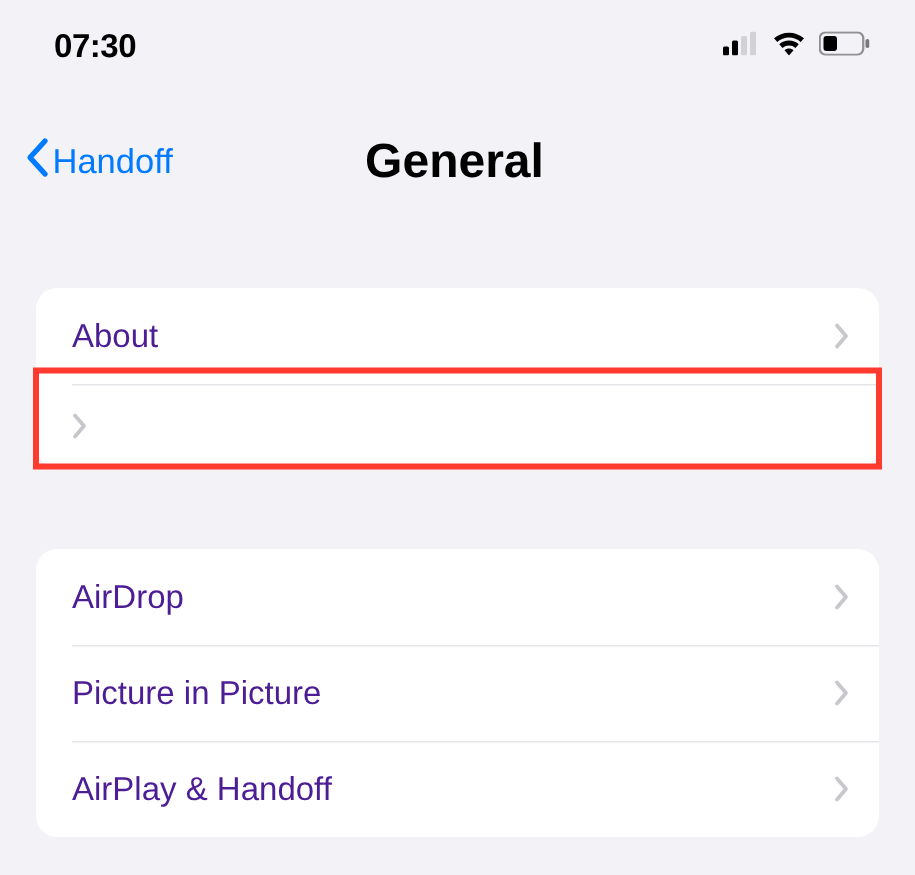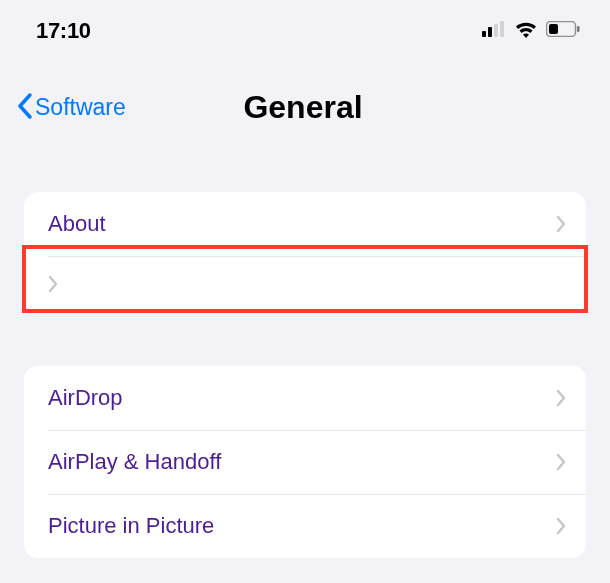--- a/index.html
+++ b/index.html
@@ -97,21 +97,21 @@
       position: absolute;
       border: 4px solid #ff3b30;
       pointer-events: none;
       z-index: 10;
     }
   </style>
 </head>
 <body>
 
 <div class="status-bar">
-  <div class="status-time">17:10</div>
+  <div class="status-time">07:30</div>
   <div class="status-icons">
     <span>
       <svg width="24" height="16" viewBox="0 0 24 16">
         <rect x="0" y="10" width="4" height="6" rx="1" fill="#000"></rect>
         <rect x="6" y="6" width="4" height="10" rx="1" fill="#000"></rect>
         <rect x="12" y="3" width="4" height="13" rx="1" fill="#d1d1d6"></rect>
         <rect x="18" y="0" width="4" height="16" rx="1" fill="#d1d1d6"></rect>
       </svg>
     </span>
     <span>
@@ -131,21 +131,21 @@
   </div>
 </div>
 
 <div class="nav-bar">
   <div class="back-button">
     <span class="back-chevron">
       <svg width="17" height="28" viewBox="0 0 17 28">
         <polyline points="14,3 4,14 14,25" fill="none" stroke="#007aff" stroke-width="3.5" stroke-linecap="round" stroke-linejoin="round"></polyline>
       </svg>
     </span>
-    <span class="back-label">Software</span>
+    <span class="back-label">Handoff</span>
   </div>
   <div class="nav-title">General</div>
 </div>
 
 <div class="section">
   <div class="row">
     <span class="row-label">About</span>
     <span class="disclosure">
       <svg width="10" height="18" viewBox="0 0 10 18">
         <polyline points="2,2 8,9 2,16" fill="none" stroke="#c7c7cc" stroke-width="2.5" stroke-linecap="round" stroke-linejoin="round"></polyline>
@@ -164,29 +164,29 @@
 <div class="section second">
   <div class="row">
     <span class="row-label">AirDrop</span>
     <span class="disclosure">
       <svg width="10" height="18" viewBox="0 0 10 18">
         <polyline points="2,2 8,9 2,16" fill="none" stroke="#c7c7cc" stroke-width="2.5" stroke-linecap="round" stroke-linejoin="round"></polyline>
       </svg>
     </span>
   </div>
   <div class="row">
-    <span class="row-label">AirPlay &amp; Handoff</span>
+    <span class="row-label">Picture in Picture</span>
     <span class="disclosure">
       <svg width="10" height="18" viewBox="0 0 10 18">
         <polyline points="2,2 8,9 2,16" fill="none" stroke="#c7c7cc" stroke-width="2.5" stroke-linecap="round" stroke-linejoin="round"></polyline>
       </svg>
     </span>
   </div>
   <div class="row">
-    <span class="row-label">Picture in Picture</span>
+    <span class="row-label">AirPlay &amp; Handoff</span>
     <span class="disclosure">
       <svg width="10" height="18" viewBox="0 0 10 18">
         <polyline points="2,2 8,9 2,16" fill="none" stroke="#c7c7cc" stroke-width="2.5" stroke-linecap="round" stroke-linejoin="round"></polyline>
       </svg>
     </span>
   </div>
 </div>
 
 <div class="highlight" id="highlight-box" style="left: 22px; top: 245px; width: 566px; height: 68px;"></div>
 

